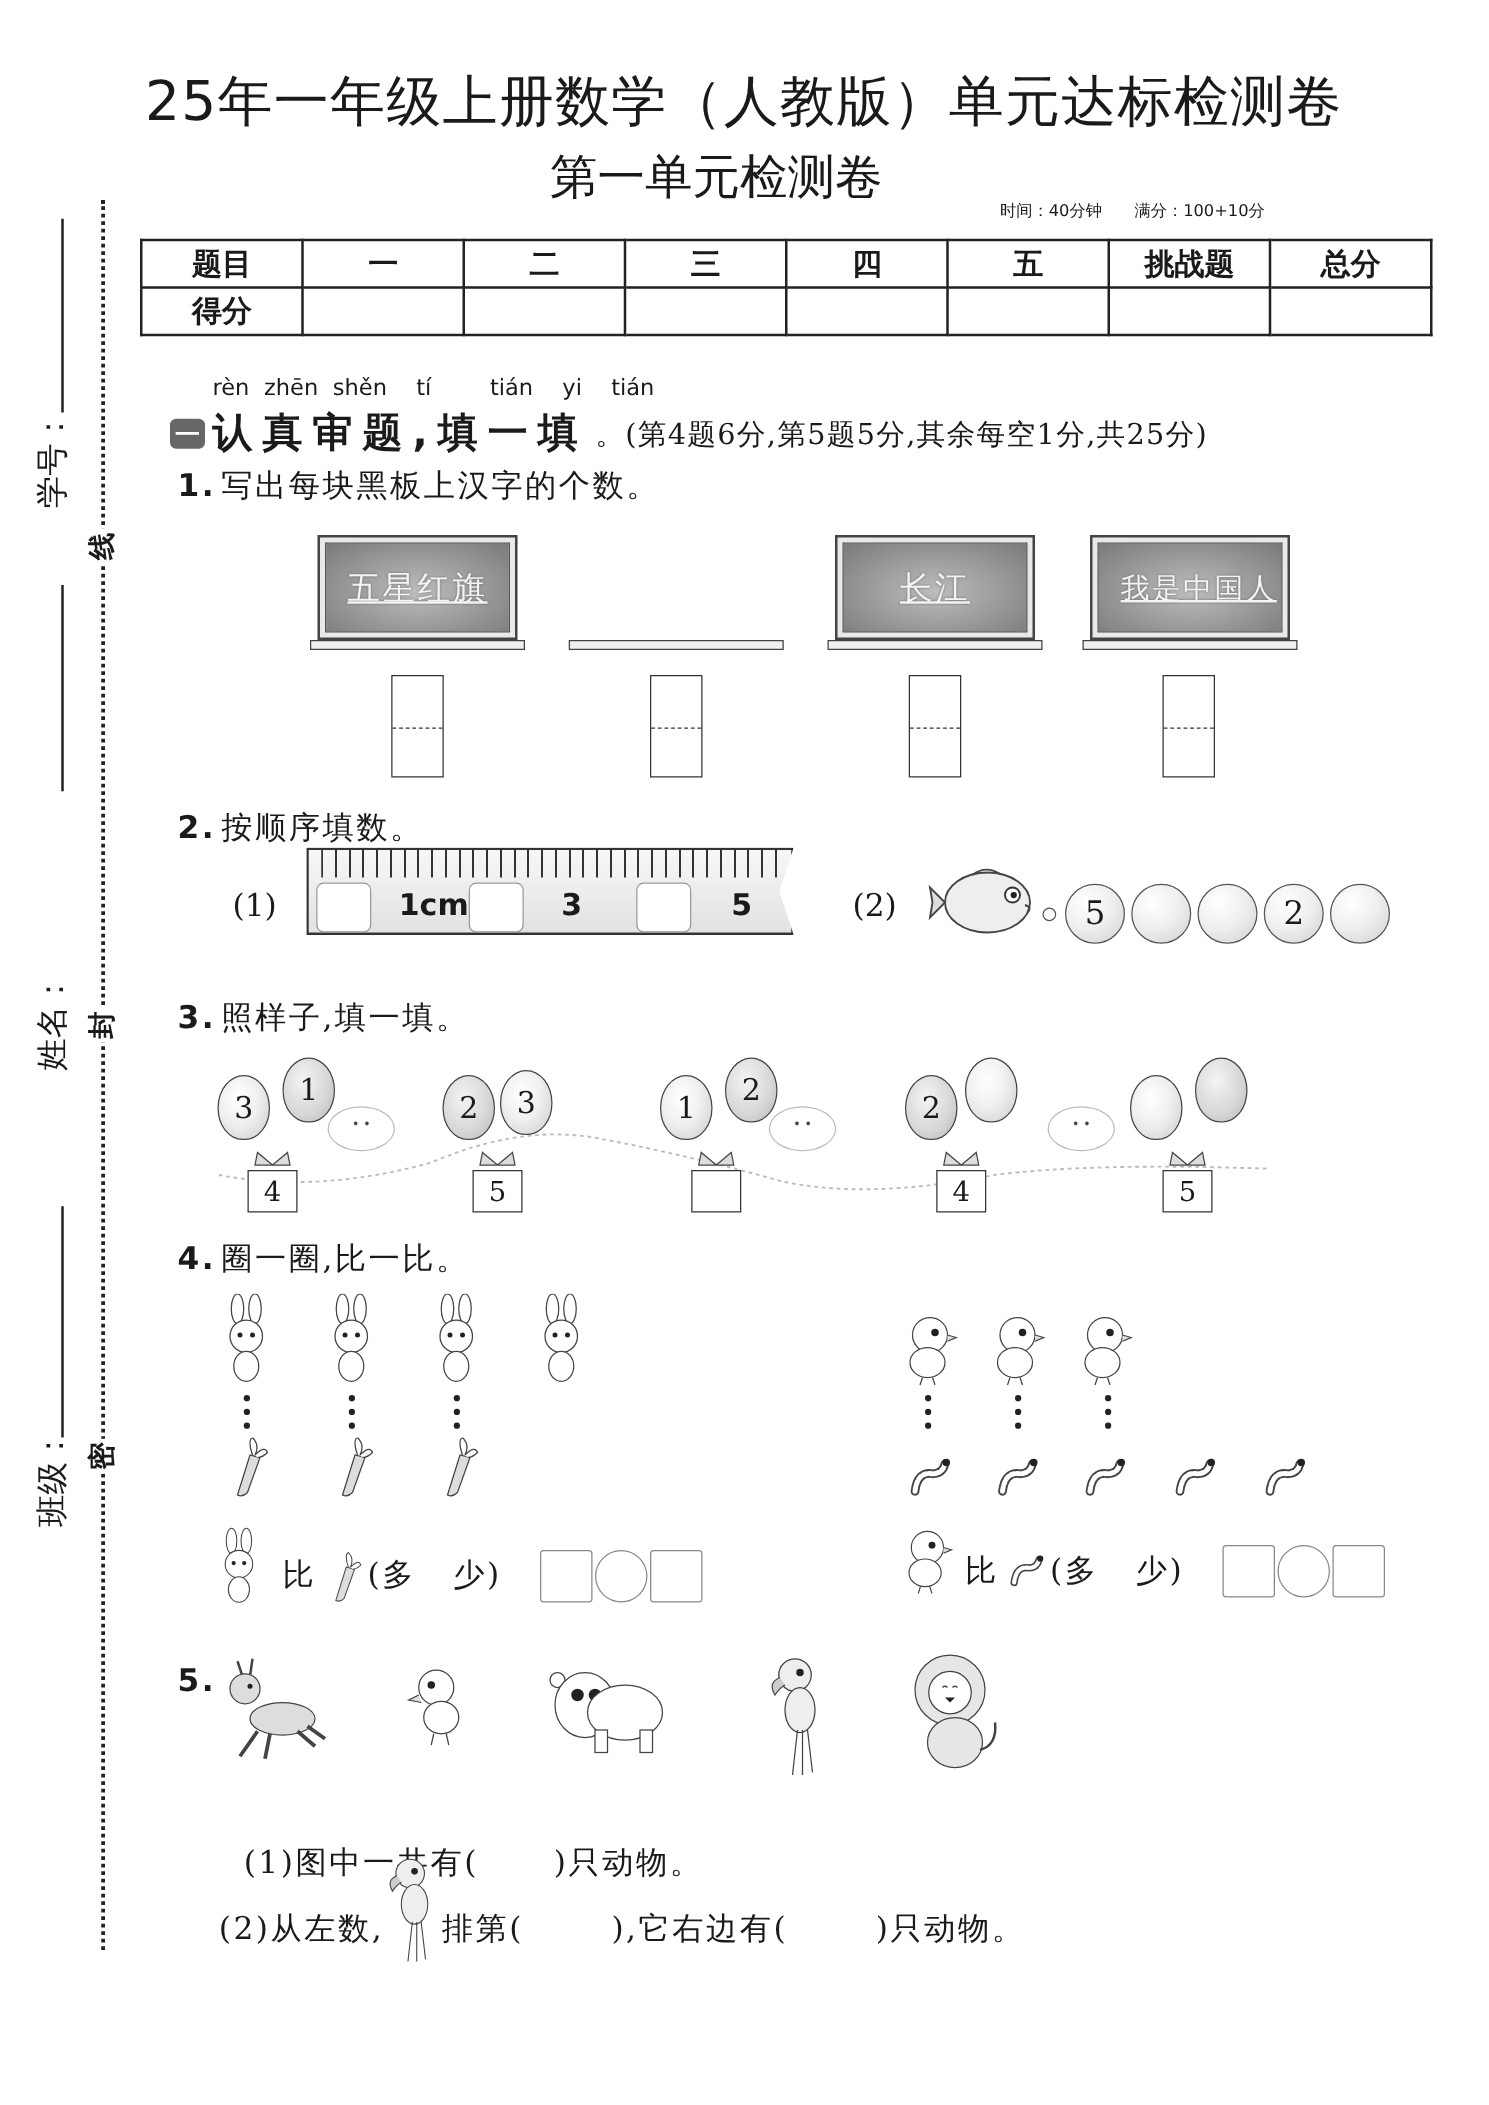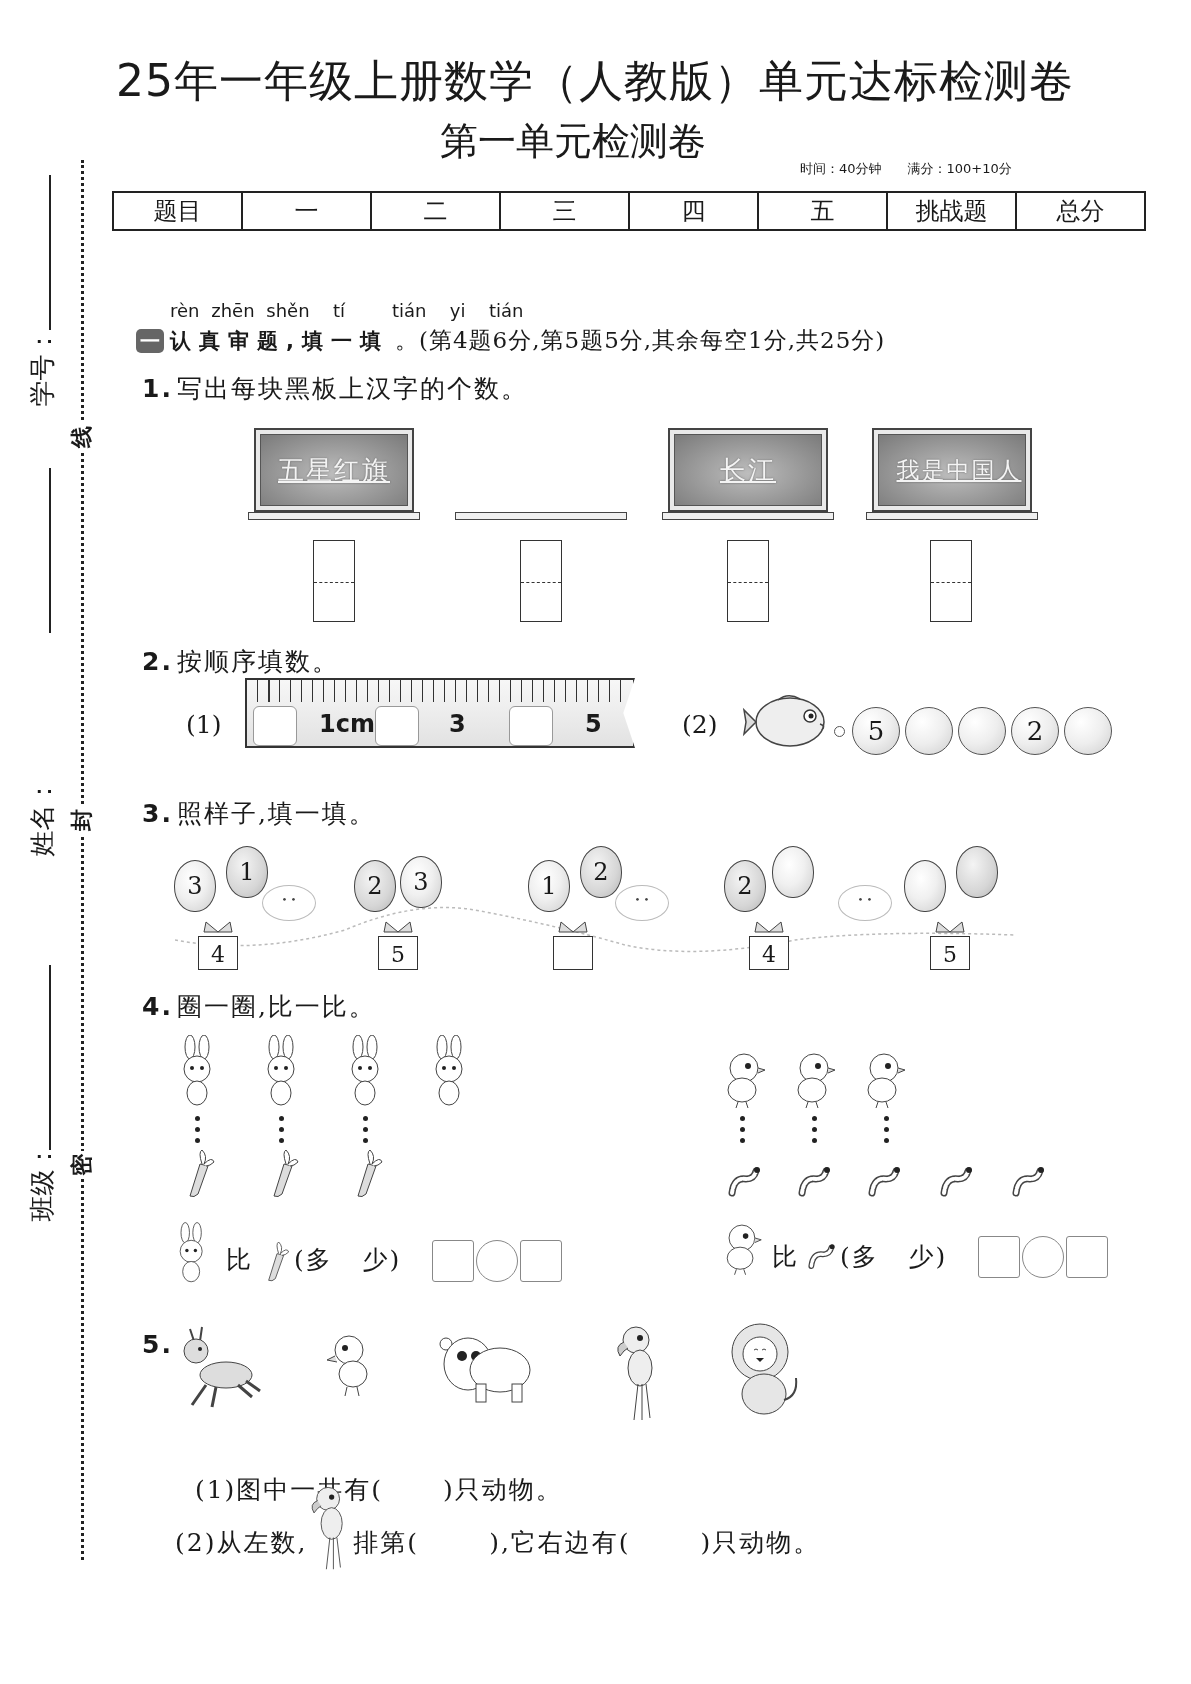--- a/index.html
+++ b/index.html
@@ -13,27 +13,27 @@
   .vlabel { position: absolute; font-family: "DejaVu Sans", "Liberation Sans", sans-serif; font-size: 26px; transform: rotate(-90deg); transform-origin: center; white-space: nowrap; width: 80px; text-align: center; }
   .vseal { position: absolute; font-family: "DejaVu Sans", "Liberation Sans", sans-serif; font-size: 22px; font-weight: bold; transform: rotate(-90deg); background: #fff; width: 28px; text-align: center; }
 
   
   .title { position: absolute; left: 100px; top: 52px; width: 990px; text-align: center; font-family: "DejaVu Sans", "Liberation Sans", sans-serif; font-size: 44px; font-weight: 500; letter-spacing: 1px; }
   .subtitle { position: absolute; left: 440px; top: 116px; font-family: "DejaVu Sans", "Liberation Sans", sans-serif; font-size: 38px; }
   .meta { position: absolute; left: 800px; top: 160px; font-family: "DejaVu Sans", "Liberation Sans", sans-serif; font-size: 13px; }
   .meta span { margin-right: 26px; }
 
   table.score { position: absolute; left: 112px; top: 191px; width: 1034px; border-collapse: collapse; font-family: "DejaVu Sans", "Liberation Sans", sans-serif; }
-  table.score td { border: 2px solid #222; height: 38px; text-align: center; font-size: 24px; font-weight: normal; width: 12.5%; }
+  table.score td { border: 2px solid #222; height: 38px; text-align: center; font-size: 24px; font-weight: bold; width: 12.5%; }
 
   
   .pinyin { position: absolute; left: 170px; top: 300px; font-family: "DejaVu Sans", "Liberation Sans", sans-serif; font-size: 18px; word-spacing: 6px; }
   .sec-head { position: absolute; left: 136px; top: 325px; display: flex; align-items: center; }
   .sec-num { width: 28px; height: 24px; background: #666; border-radius: 5px; color: #fff; font-size: 20px; font-weight: bold; text-align: center; line-height: 24px; margin-right: 6px; }
-  .sec-title { font-family: "DejaVu Sans", "Liberation Sans", sans-serif; font-size: 21px; font-weight: bold; letter-spacing: 8px; }
+  .sec-title { font-family: "DejaVu Sans", "Liberation Sans", sans-serif; font-size: 32px; font-weight: bold; letter-spacing: 8px; }
   .sec-note { font-size: 23px; margin-left: 6px; letter-spacing: 1px; }
 
   .q { position: absolute; font-size: 25px; letter-spacing: 2px; }
   .q b { font-family: "DejaVu Sans", "Liberation Sans", sans-serif; font-weight: bold; font-size: 25px; margin-right: 4px; }
 
   
   .board { position: absolute; top: 428px; width: 172px; height: 92px; }
   .board .frame { position: absolute; left: 6px; top: 0; width: 160px; height: 84px; border: 2px solid #444; background: #e9e9e9; padding: 4px; }
   .board .surface { width: 100%; height: 100%; background: radial-gradient(ellipse at 50% 55%, #bdbdbd 0%, #8e8e8e 70%, #7a7a7a 100%); border: 1px solid #555; display: flex; align-items: center; justify-content: center; color: #f4f4f4; font-size: 26px; letter-spacing: 2px; text-shadow: 0 0 2px #666; text-decoration: underline; }
   .board .tray { position: absolute; left: 0; top: 84px; width: 172px; height: 8px; border: 1.5px solid #444; background: #f0f0f0; }
@@ -95,20 +95,30 @@
   <tbody>
       <tr>
     <td>题目</td>
     <td>一</td>
     <td>二</td>
     <td>三</td>
     <td>四</td>
     <td>五</td>
     <td>挑战题</td>
     <td>总分</td>
+  </tr>
+  <tr>
+    <td>得分</td>
+    <td></td>
+    <td></td>
+    <td></td>
+    <td></td>
+    <td></td>
+    <td></td>
+    <td></td>
   </tr>
 </tbody>
   </table>
 
 <div class="pinyin" style="white-space:pre;">rèn zhēn shěn  tí    tián  yi  tián</div>
 <div class="sec-head">
   <div class="sec-num">一</div>
   <div class="sec-title">认真审题,填一填</div>
   <div class="sec-note">。(第4题6分,第5题5分,其余每空1分,共25分)</div>
 </div>

